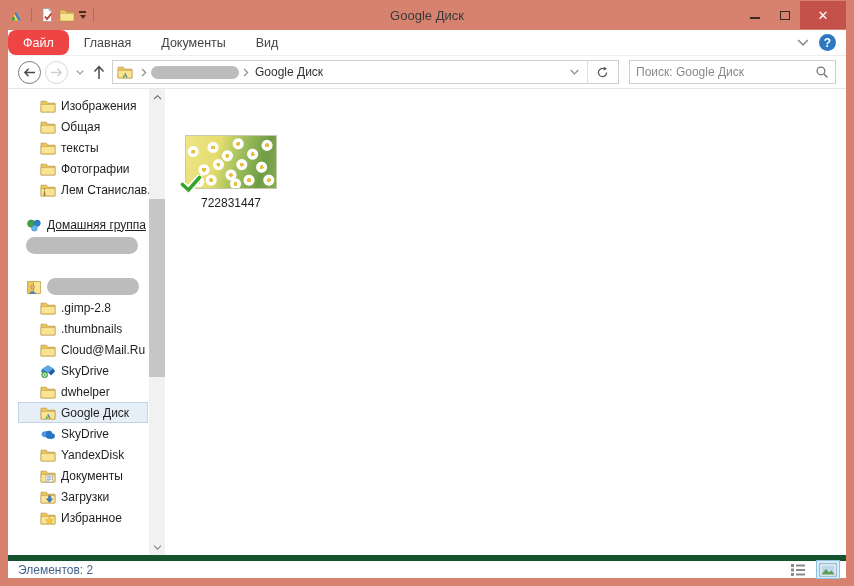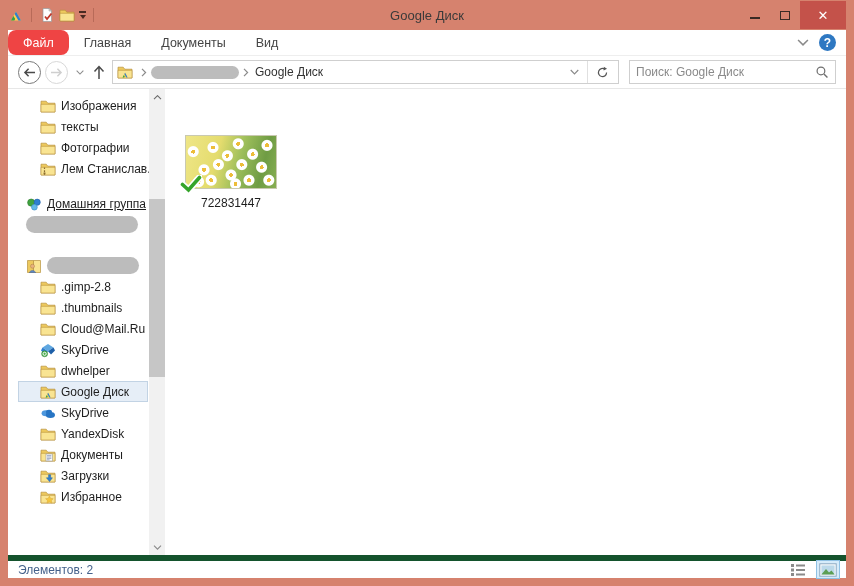--- a/index.html
+++ b/index.html
@@ -360,20 +360,26 @@
           <div class="side-item ind2">
             <svg>
               <use href="#sym-folder"></use>
             </svg>
             <span>Изображения</span>
           </div>
           <div class="side-item ind2">
             <svg>
               <use href="#sym-folder"></use>
             </svg>
+            <span>Общая</span>
+          </div>
+          <div class="side-item ind2">
+            <svg>
+              <use href="#sym-folder"></use>
+            </svg>
             <span>тексты</span>
           </div>
           <div class="side-item ind2">
             <svg>
               <use href="#sym-folder"></use>
             </svg>
             <span>Фотографии</span>
           </div>
           <div class="side-item ind2">
             <svg>

